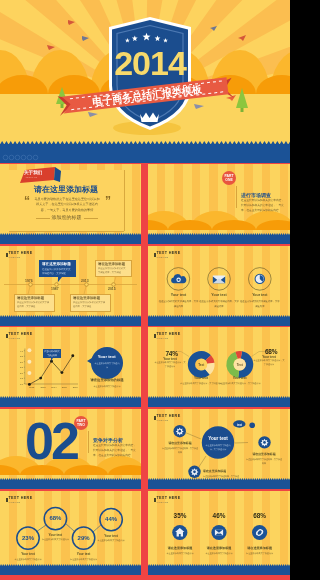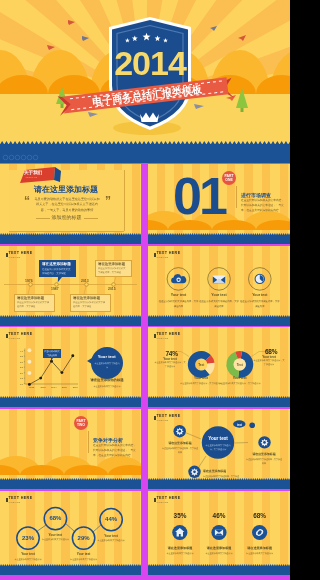--- a/index.html
+++ b/index.html
@@ -1,18 +1,18 @@
 <!DOCTYPE html>
 <html><head>
 <meta charset="utf-8">
 <style>
   html,body{margin:0;padding:0;background:#000;}
   body{width:290px;height:580px;overflow:hidden;
        font-family:"Liberation Sans",sans-serif;-webkit-font-smoothing:antialiased;}
-  #page{position:relative;width:290px;height:580px;background:#d946ef;overflow:hidden;}
+  #page{position:relative;width:290px;height:580px;background:#ef4444;overflow:hidden;}
 
   
   .slide{position:absolute;overflow:hidden;background:#fcd45e;width:141px;height:80px;}
   .slide.r{left:148px;width:142px;}
   .slide.l{left:0;}
   .stripes{position:absolute;left:0;top:0;right:0;bottom:0;
     background:repeating-linear-gradient(90deg,#fcd45e 0 9px,#fbc24e 9px 17.5px);}
   
   .botbar{position:absolute;left:0;right:0;bottom:0;height:9.5px;background:#1b5296;}
   .zig{position:absolute;left:0;right:0;bottom:9.4px;height:2px;overflow:hidden;}
@@ -149,21 +149,20 @@
       </div>
     <div class="botbar"></div>
   </div>
 
   <div class="slide r" style="top:164px;">
     <div class="stripes"></div>
     <svg class="sunhill" viewBox="0 0 142 22" preserveAspectRatio="none">
       <path fill="#fbb72d" d="M-10,22 A26,19 0 0 1 42,22 A26,19 0 0 1 94,22 A26,19 0 0 1 146,22 Z"></path>
       <path fill="#f79c08" d="M-24,22 A22,10 0 0 1 20,22 A22,10 0 0 1 64,22 A22,10 0 0 1 108,22 A22,10 0 0 1 152,22 Z"></path>
     </svg>
-    <div class="bignum" style="left:25px;top:6px;letter-spacing:-3px;">01</div>
     <div class="pill" style="left:74px;top:7px;width:14px;height:14px;"></div>
     <div class="txt" style="left:74px;top:9.5px;width:14px;text-align:center;font-size:3.4px;font-weight:bold;color:#fff;">PART</div>
     <div class="txt" style="left:74px;top:14px;width:14px;text-align:center;font-size:3.4px;font-weight:bold;color:#fff;">ONE</div>
     <div style="position:absolute;left:88px;top:22px;width:1px;height:22px;background:#d8a43c;"></div>
     <div class="txt cn" style="left:93px;top:28px;font-size:5px;font-weight:bold;color:#1b4d8e;">进行市场调查</div>
     <div class="txt cn" style="left:93px;top:35px;width:44px;white-space:normal;font-size:2.7px;line-height:1.8;color:#6c5a2c;">在这里您可以添加相关的文字内容，您可以添加相关的文字描述，一句文字，在这里您可以添加相关内容</div>
     <div class="zig">
         <svg viewBox="0 0 144 2" preserveAspectRatio="none">
           <path fill="#1b5296" d="M0,2 L1.1,0 L2.2,2 L3.3,0 L4.4,2 L5.5,0 L6.6,2 L7.7,0 L8.8,2 L9.9,0 L11.0,2 L12.1,0 L13.2,2 L14.3,0 L15.4,2 L16.5,0 L17.6,2 L18.7,0 L19.8,2 L20.9,0 L22.0,2 L23.1,0 L24.2,2 L25.3,0 L26.4,2 L27.5,0 L28.6,2 L29.7,0 L30.8,2 L31.9,0 L33.0,2 L34.1,0 L35.2,2 L36.3,0 L37.4,2 L38.5,0 L39.6,2 L40.7,0 L41.8,2 L42.9,0 L44.0,2 L45.1,0 L46.2,2 L47.3,0 L48.4,2 L49.5,0 L50.6,2 L51.7,0 L52.8,2 L53.9,0 L55.0,2 L56.1,0 L57.2,2 L58.3,0 L59.4,2 L60.5,0 L61.6,2 L62.7,0 L63.8,2 L64.9,0 L66.0,2 L67.1,0 L68.2,2 L69.3,0 L70.4,2 L71.5,0 L72.6,2 L73.7,0 L74.8,2 L75.9,0 L77.0,2 L78.1,0 L79.2,2 L80.3,0 L81.4,2 L82.5,0 L83.6,2 L84.7,0 L85.8,2 L86.9,0 L88.0,2 L89.1,0 L90.2,2 L91.3,0 L92.4,2 L93.5,0 L94.6,2 L95.7,0 L96.8,2 L97.9,0 L99.0,2 L100.1,0 L101.2,2 L102.3,0 L103.4,2 L104.5,0 L105.6,2 L106.7,0 L107.8,2 L108.9,0 L110.0,2 L111.1,0 L112.2,2 L113.3,0 L114.4,2 L115.5,0 L116.6,2 L117.7,0 L118.8,2 L119.9,0 L121.0,2 L122.1,0 L123.2,2 L124.3,0 L125.4,2 L126.5,0 L127.6,2 L128.7,0 L129.8,2 L130.9,0 L132.0,2 L133.1,0 L134.2,2 L135.3,0 L136.4,2 L137.5,0 L138.6,2 L139.7,0 L140.8,2 L141.9,0 L143.0,2 L144.1,0 L145.2,2 L144,2 Z"></path>
         </svg>
@@ -361,20 +360,21 @@
       </div>
     <div class="botbar"></div>
   </div>
 
   <div class="slide l" style="top:409px;">
     <div class="stripes"></div>
     <svg class="sunhill" viewBox="0 0 141 22" preserveAspectRatio="none">
       <path fill="#fbb72d" d="M-10,22 A26,19 0 0 1 42,22 A26,19 0 0 1 94,22 A26,19 0 0 1 146,22 Z"></path>
       <path fill="#f79c08" d="M-24,22 A22,10 0 0 1 20,22 A22,10 0 0 1 64,22 A22,10 0 0 1 108,22 A22,10 0 0 1 152,22 Z"></path>
     </svg>
+    <div class="bignum" style="left:25px;top:6px;letter-spacing:-3px;">02</div>
     <div class="pill" style="left:74px;top:7px;width:14px;height:14px;"></div>
     <div class="txt" style="left:74px;top:9.5px;width:14px;text-align:center;font-size:3.4px;font-weight:bold;color:#fff;">PART</div>
     <div class="txt" style="left:74px;top:14px;width:14px;text-align:center;font-size:3.4px;font-weight:bold;color:#fff;">TWO</div>
     <div style="position:absolute;left:88px;top:22px;width:1px;height:22px;background:#d8a43c;"></div>
     <div class="txt cn" style="left:93px;top:28px;font-size:5px;font-weight:bold;color:#1b4d8e;">竞争对手分析</div>
     <div class="txt cn" style="left:93px;top:35px;width:44px;white-space:normal;font-size:2.7px;line-height:1.8;color:#6c5a2c;">在这里您可以添加相关的文字内容，您可以添加相关的文字描述，一句文字，在这里您可以添加相关内容</div>
     <div class="zig">
         <svg viewBox="0 0 144 2" preserveAspectRatio="none">
           <path fill="#1b5296" d="M0,2 L1.1,0 L2.2,2 L3.3,0 L4.4,2 L5.5,0 L6.6,2 L7.7,0 L8.8,2 L9.9,0 L11.0,2 L12.1,0 L13.2,2 L14.3,0 L15.4,2 L16.5,0 L17.6,2 L18.7,0 L19.8,2 L20.9,0 L22.0,2 L23.1,0 L24.2,2 L25.3,0 L26.4,2 L27.5,0 L28.6,2 L29.7,0 L30.8,2 L31.9,0 L33.0,2 L34.1,0 L35.2,2 L36.3,0 L37.4,2 L38.5,0 L39.6,2 L40.7,0 L41.8,2 L42.9,0 L44.0,2 L45.1,0 L46.2,2 L47.3,0 L48.4,2 L49.5,0 L50.6,2 L51.7,0 L52.8,2 L53.9,0 L55.0,2 L56.1,0 L57.2,2 L58.3,0 L59.4,2 L60.5,0 L61.6,2 L62.7,0 L63.8,2 L64.9,0 L66.0,2 L67.1,0 L68.2,2 L69.3,0 L70.4,2 L71.5,0 L72.6,2 L73.7,0 L74.8,2 L75.9,0 L77.0,2 L78.1,0 L79.2,2 L80.3,0 L81.4,2 L82.5,0 L83.6,2 L84.7,0 L85.8,2 L86.9,0 L88.0,2 L89.1,0 L90.2,2 L91.3,0 L92.4,2 L93.5,0 L94.6,2 L95.7,0 L96.8,2 L97.9,0 L99.0,2 L100.1,0 L101.2,2 L102.3,0 L103.4,2 L104.5,0 L105.6,2 L106.7,0 L107.8,2 L108.9,0 L110.0,2 L111.1,0 L112.2,2 L113.3,0 L114.4,2 L115.5,0 L116.6,2 L117.7,0 L118.8,2 L119.9,0 L121.0,2 L122.1,0 L123.2,2 L124.3,0 L125.4,2 L126.5,0 L127.6,2 L128.7,0 L129.8,2 L130.9,0 L132.0,2 L133.1,0 L134.2,2 L135.3,0 L136.4,2 L137.5,0 L138.6,2 L139.7,0 L140.8,2 L141.9,0 L143.0,2 L144.1,0 L145.2,2 L144,2 Z"></path>
         </svg>

